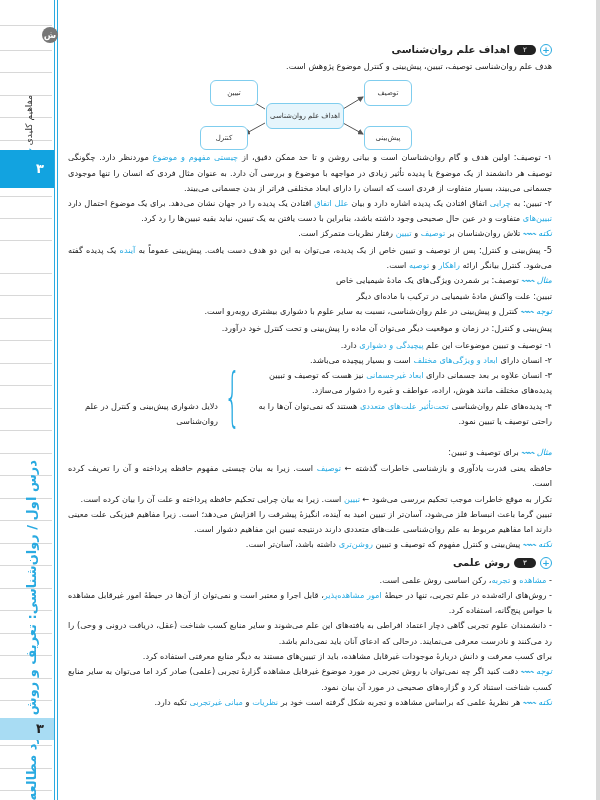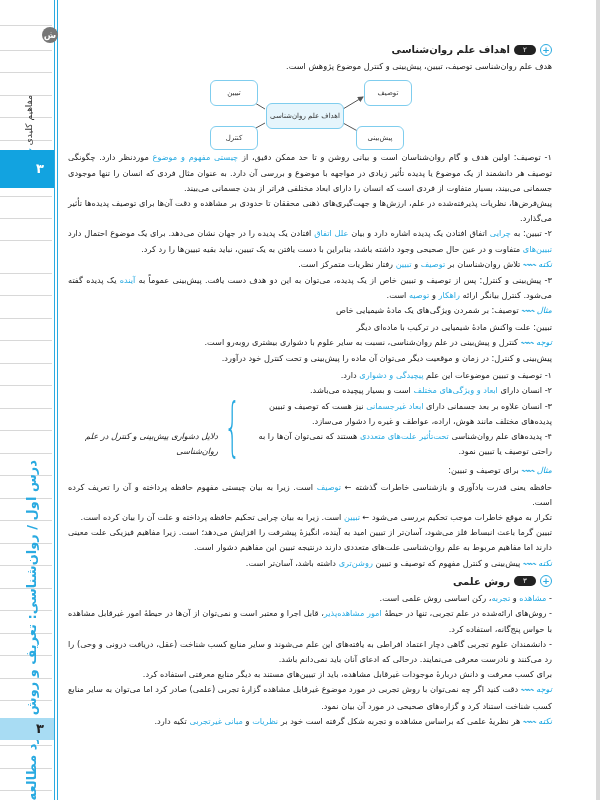--- a/index.html
+++ b/index.html
@@ -70,21 +70,21 @@
   .diagram { position: relative; height: 70px; margin: 2px 0 4px 0; direction: ltr; }
   .dbox {
     position: absolute; background: #fff; border: 1.5px solid #7fcdee; border-radius: 6px;
     font-size: 7px; text-align: center; color: #333;
   }
   .dbox.center { background: #e6f5fc; border-color: #7fcdee; }
   .diagram svg { position: absolute; left: 0; top: 0; }
 
   
   .brace-wrap { display: flex; direction: rtl; align-items: flex-end; margin: 2px 0; }
-  .brace-label { width: 150px; text-align: right; padding-right: 0; font-style: italic; }
+  .brace-label { width: 150px; text-align: right; padding-right: 0; }
   .brace { font-size: 64px; color: #29aae1; line-height: 1; font-weight: 100; transform: scaleX(0.4); margin: 0 -6px; }
   .brace-items { flex: 1; text-align: right; }
 </style>
 </head>
 <body>
 
 <div class="margin">
   <div class="rule" style="top:25px"></div>
   <div class="rule" style="top:50px"></div>
   <div class="rule" style="top:72px"></div>
@@ -147,36 +147,35 @@
         </marker>
       </defs>
       <line x1="197" y1="33" x2="177" y2="21" stroke="#555" stroke-width="1" marker-end="url(#ah)"></line>
       <line x1="275" y1="33" x2="295" y2="21" stroke="#555" stroke-width="1" marker-end="url(#ah)"></line>
       <line x1="197" y1="47" x2="177" y2="58" stroke="#555" stroke-width="1" marker-end="url(#ah)"></line>
       <line x1="275" y1="47" x2="295" y2="58" stroke="#555" stroke-width="1" marker-end="url(#ah)"></line>
     </svg>
     <div class="dbox" style="left:142px;top:4px;width:46px;height:24px;line-height:24px;">تبیین</div>
     <div class="dbox" style="left:296px;top:4px;width:46px;height:24px;line-height:24px;">توصیف</div>
     <div class="dbox center" style="left:198px;top:27px;width:76px;height:24px;line-height:24px;">اهداف علم روان‌شناسی</div>
-    <div class="dbox" style="left:142px;top:50px;width:46px;height:22px;line-height:22px;">کنترل</div>
-    <div class="dbox" style="left:288px;top:50px;width:46px;height:22px;line-height:22px;">پیش‌بینی</div>
+    <div class="dbox" style="left:132px;top:50px;width:46px;height:22px;line-height:22px;">کنترل</div>
+    <div class="dbox" style="left:296px;top:50px;width:46px;height:22px;line-height:22px;">پیش‌بینی</div>
   </div>
 
   <p class="p">
     <span>۱- توصیف: اولین هدف و گام روان‌شناسان است و بیانی روشن و تا حد ممکن دقیق، از </span><span class="hl">چیستی مفهوم و موضوع</span><span> موردنظر دارد. چگونگی توصیف هر دانشمند از یک موضوع یا پدیده تأثیر زیادی در مواجهه با موضوع و بررسی آن دارد. به عنوان مثال فردی که انسان را تنها موجودی جسمانی می‌بیند، بسیار متفاوت از فردی است که انسان را دارای ابعاد مختلفی فراتر از بدن جسمانی می‌بیند.</span>
   </p>
-  <p class="p">پیش‌فرض‌ها، نظریات پذیرفته‌شده در علم، ارزش‌ها و جهت‌گیری‌های ذهنی محققان تا حدودی بر مشاهده و دقت آن‌ها برای توصیف پدیده‌ها تأثیر می‌گذارد.</p>
   <p class="p">
     <span>۲- تبیین: به </span><span class="hl">چرایی</span><span> اتفاق افتادن یک پدیده اشاره دارد و بیان </span><span class="hl">علل اتفاق</span><span> افتادن یک پدیده را در جهان نشان می‌دهد. برای یک موضوع احتمال دارد </span><span class="hl">تبیین‌های</span><span> متفاوت و در عین حال صحیحی وجود داشته باشد، بنابراین با دست یافتن به یک تبیین، نباید بقیه تبیین‌ها را رد کرد.</span>
   </p>
   <p class="p">
     <span class="label">نکته</span><span class="wave">〰〰</span><span>تلاش روان‌شناسان بر </span><span class="hl">توصیف</span><span> و </span><span class="hl">تبیین</span><span> رفتار نظریات متمرکز است.</span>
   </p>
   <p class="p">
-    <span>۳- پیش‌بینی و کنترل: پس از توصیف و تبیین خاص از یک پدیده، می‌توان به این دو هدف دست یافت. پیش‌بینی عموماً به </span><span class="hl">آینده</span><span> یک پدیده گفته می‌شود. کنترل بیانگر ارائه </span><span class="hl">راهکار</span><span> و </span><span class="hl">توصیه</span><span> است.</span>
+    <span>5- پیش‌بینی و کنترل: پس از توصیف و تبیین خاص از یک پدیده، می‌توان به این دو هدف دست یافت. پیش‌بینی عموماً به </span><span class="hl">آینده</span><span> یک پدیده گفته می‌شود. کنترل بیانگر ارائه </span><span class="hl">راهکار</span><span> و </span><span class="hl">توصیه</span><span> است.</span>
   </p>
   <p class="p">
     <span class="label">مثال</span><span class="wave">〰〰</span><span>توصیف: بر شمردن ویژگی‌های یک مادهٔ شیمیایی خاص</span>
   </p>
   <p class="p">تبیین: علت واکنش مادهٔ شیمیایی در ترکیب با ماده‌ای دیگر</p>
   <p class="p">
     <span class="label">توجه</span><span class="wave">〰〰</span><span>کنترل و پیش‌بینی در علم روان‌شناسی، نسبت به سایر علوم با دشواری بیشتری روبه‌رو است.</span>
   </p>
   <p class="p">پیش‌بینی و کنترل: در زمان و موقعیت دیگر می‌توان آن ماده را پیش‌بینی و تحت کنترل خود درآورد.</p>
 
@@ -184,21 +183,21 @@
     <div class="brace-items">
       <p class="p"><span>۱- توصیف و تبیین موضوعات این علم </span><span class="hl">پیچیدگی و دشواری</span><span> دارد.</span></p>
       <p class="p"><span>۲- انسان دارای </span><span class="hl">ابعاد و ویژگی‌های مختلف</span><span> است و بسیار پیچیده می‌باشد.</span></p>
       <p class="p"><span>۳- انسان علاوه بر بعد جسمانی دارای </span><span class="hl">ابعاد غیرجسمانی</span><span> نیز هست که توصیف و تبیین پدیده‌های مختلف مانند هوش، اراده، عواطف و غیره را دشوار می‌سازد.</span></p>
       <p class="p"><span>۴- پدیده‌های علم روان‌شناسی </span><span class="hl">تحت‌تأثیر علت‌های متعددی</span><span> هستند که نمی‌توان آن‌ها را به راحتی توصیف یا تبیین نمود.</span></p>
     </div>
     <div class="brace">}</div>
     <div class="brace-label">دلایل دشواری پیش‌بینی و کنترل در علم روان‌شناسی</div>
   </div>
 
-  <p class="p" style="margin-top:4px">
+  <p class="p" style="margin-top:16px">
     <span class="label">مثال</span><span class="wave">〰〰</span><span>برای توصیف و تبیین:</span>
   </p>
   <p class="p"><span>حافظه یعنی قدرت یادآوری و بازشناسی خاطرات گذشته ← </span><span class="hl">توصیف</span><span> است. زیرا به بیان چیستی مفهوم حافظه پرداخته و آن را تعریف کرده است.</span></p>
   <p class="p"><span>تکرار به موقع خاطرات موجب تحکیم بررسی می‌شود ← </span><span class="hl">تبیین</span><span> است. زیرا به بیان چرایی تحکیم حافظه پرداخته و علت آن را بیان کرده است.</span></p>
   <p class="p">تبیین گرما باعث انبساط فلز می‌شود، آسان‌تر از تبیین امید به آینده، انگیزهٔ پیشرفت را افزایش می‌دهد؛ است. زیرا مفاهیم فیزیکی علت معینی دارند اما مفاهیم مربوط به علم روان‌شناسی علت‌های متعددی دارند درنتیجه تبیین این مفاهیم دشوار است.</p>
   <p class="p">
     <span class="label">نکته</span><span class="wave">〰〰</span><span>پیش‌بینی و کنترل مفهوم که توصیف و تبیین </span><span class="hl">روشن‌تری</span><span> داشته باشد، آسان‌تر است.</span>
   </p>
 
   <div class="section-head">

